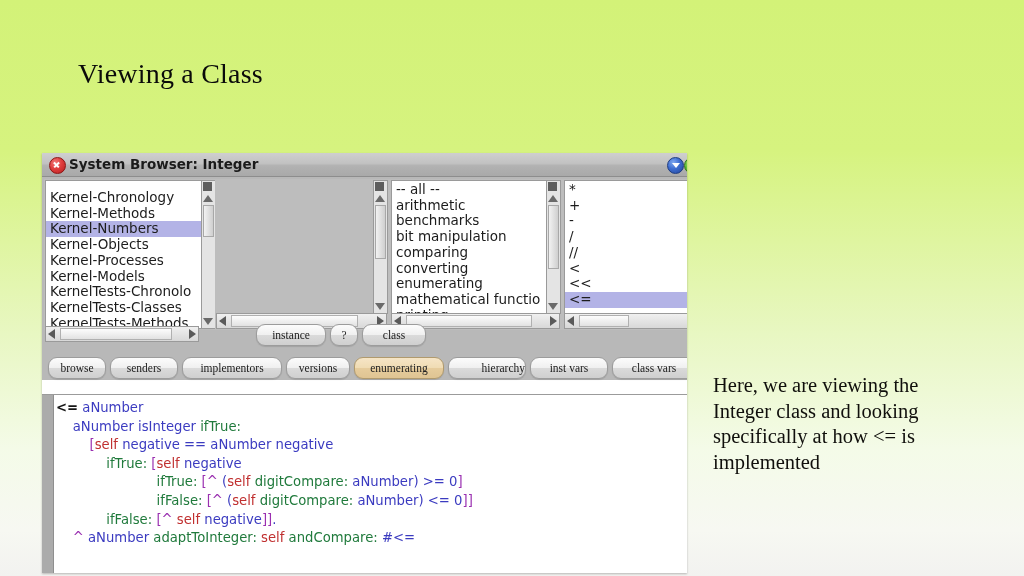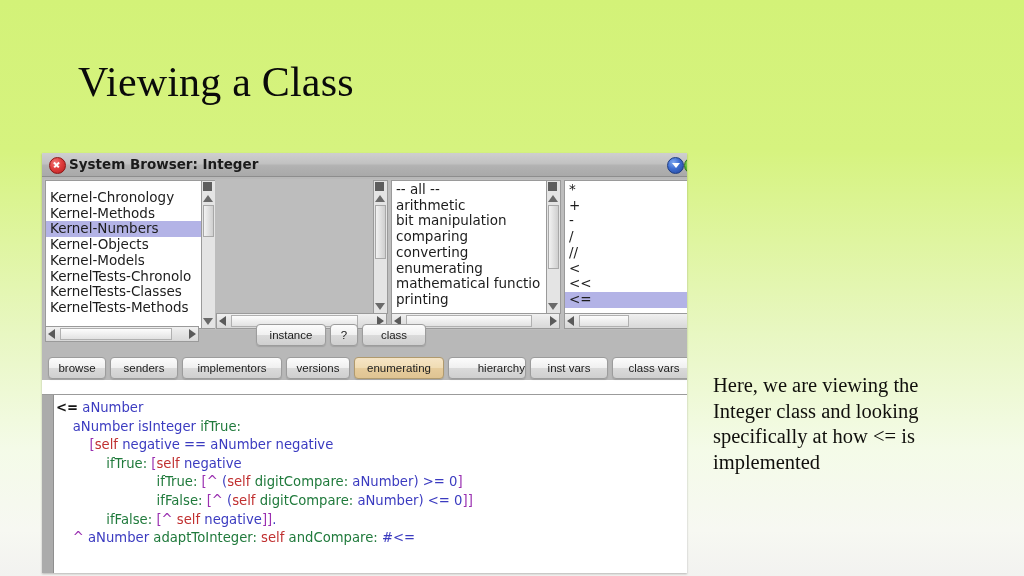--- a/index.html
+++ b/index.html
@@ -16,21 +16,21 @@
     position: relative;
     width: 1024px; height: 576px;
     background: linear-gradient(to bottom, #d3f278 0%, #d6f37f 26%, #e8f7c2 58%, #f4fbe8 78%, #f7f8f2 92%, #f2f2f0 100%);
     overflow: hidden;
   }
   
   #slide-title {
     position: absolute;
     left: 78px; top: 58px;
     font-family: "Liberation Serif", serif;
-    font-size: 42px;
+    font-size: 28px;
     font-weight: normal;
     color: #0a0a0a;
     letter-spacing: 0.2px;
     white-space: nowrap;
   }
   
   #annotation {
     position: absolute;
     left: 713px; top: 373px;
     width: 262px;
@@ -186,24 +186,24 @@
   }
 
   
   .btnbar {
     position: relative;
     background: #b8b8b8;
   }
   .pbtn {
     position: absolute;
     height: 20px;
-    border-radius: 4px;
+    border-radius: 9px;
     background: linear-gradient(to bottom, #fcfcfc 0%, #f0f0f0 48%, #dadada 52%, #cfcfcf 100%);
     border: 1px solid #9c9c9c;
-    font-family: Liberation Sans, sans-serif;
+    font-family: Liberation Serif, serif;
     font-size: 11.5px;
     color: #202020;
     text-align: center;
     line-height: 20px;
     white-space: nowrap;
     box-shadow: 0 1px 1px rgba(0,0,0,0.12);
   }
   .pbtn.hl {
     background: linear-gradient(to bottom, #f6e5c6 0%, #f0dcb4 48%, #e6cc9c 52%, #dfc493 100%);
     border-color: #b09a6e;
@@ -260,20 +260,21 @@
 
     <div class="pane-row">
 
       <div class="pane" style="left:2px; width:174px;">
         <div class="listbox" style="width:155px; height:147px;">
           <div id="cat-items" style="padding-top:9px;">
               <div class="listitem">Kernel-Chronology</div>
               <div class="listitem">Kernel-Methods</div>
               <div class="listitem sel">Kernel-Numbers</div>
               <div class="listitem">Kernel-Objects</div>
+              <div class="listitem">Kernel-Processes</div>
               <div class="listitem">Kernel-Models</div>
               <div class="listitem">KernelTests-Chronolo</div>
               <div class="listitem">KernelTests-Classes</div>
               <div class="listitem">KernelTests-Methods</div>
             </div>
         </div>
         <div class="vscroll" style="left:157px; width:13px; height:147px;">
           <div class="box"></div>
           <div class="up"></div>
           <div class="thumb" style="top:24px; height:30px;"></div>
@@ -293,20 +294,21 @@
           <div class="thumb" style="left:14px; width:125px;"></div>
           <div class="rt"></div>
         </div>
       </div>
 
       <div class="pane" style="left:348px; width:176px;">
         <div class="listbox" style="width:154px; height:132px;">
           <div id="prot-items" style="padding-top:1px;">
               <div class="listitem">-- all --</div>
               <div class="listitem">arithmetic</div>
+              <div class="listitem">benchmarks</div>
               <div class="listitem">bit manipulation</div>
               <div class="listitem">comparing</div>
               <div class="listitem">converting</div>
               <div class="listitem">enumerating</div>
               <div class="listitem">mathematical functio</div>
               <div class="listitem">printing</div>
             </div>
         </div>
         <div class="vscroll" style="left:156px; width:13px; height:132px;">
           <div class="box"></div>

